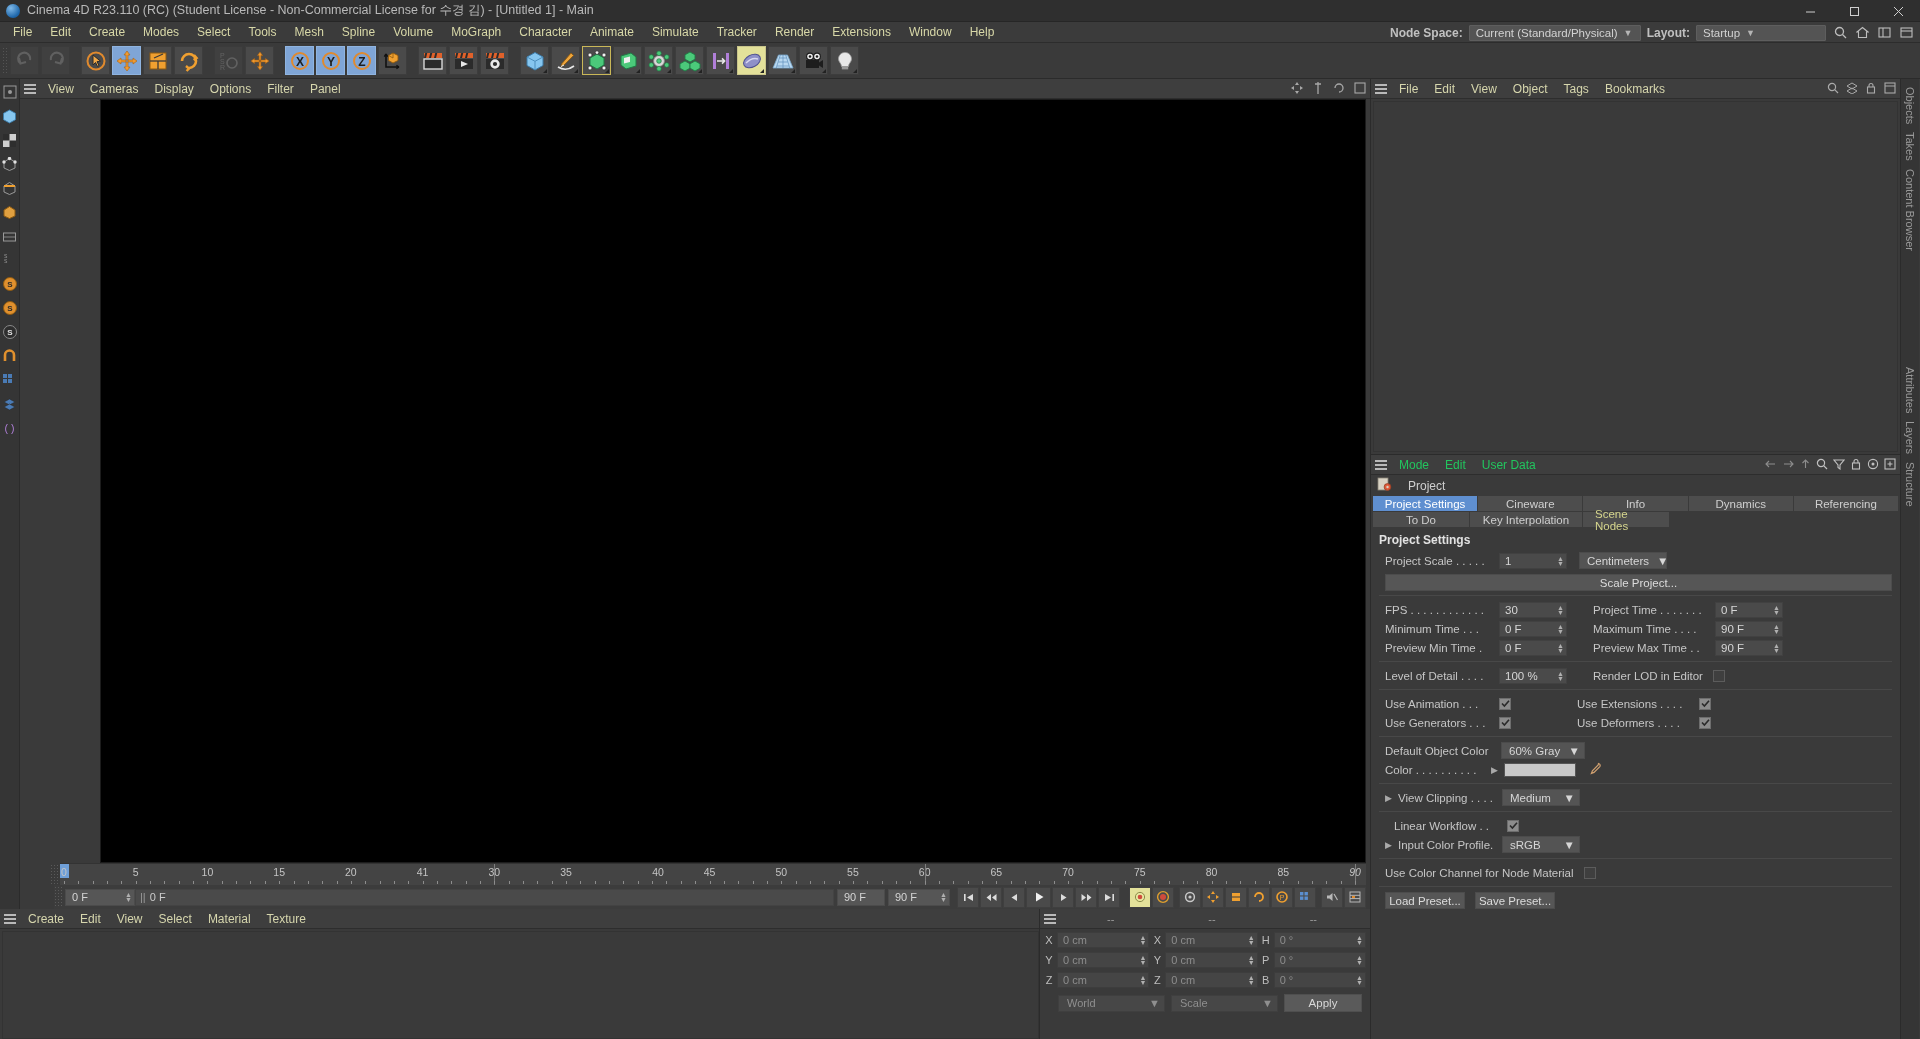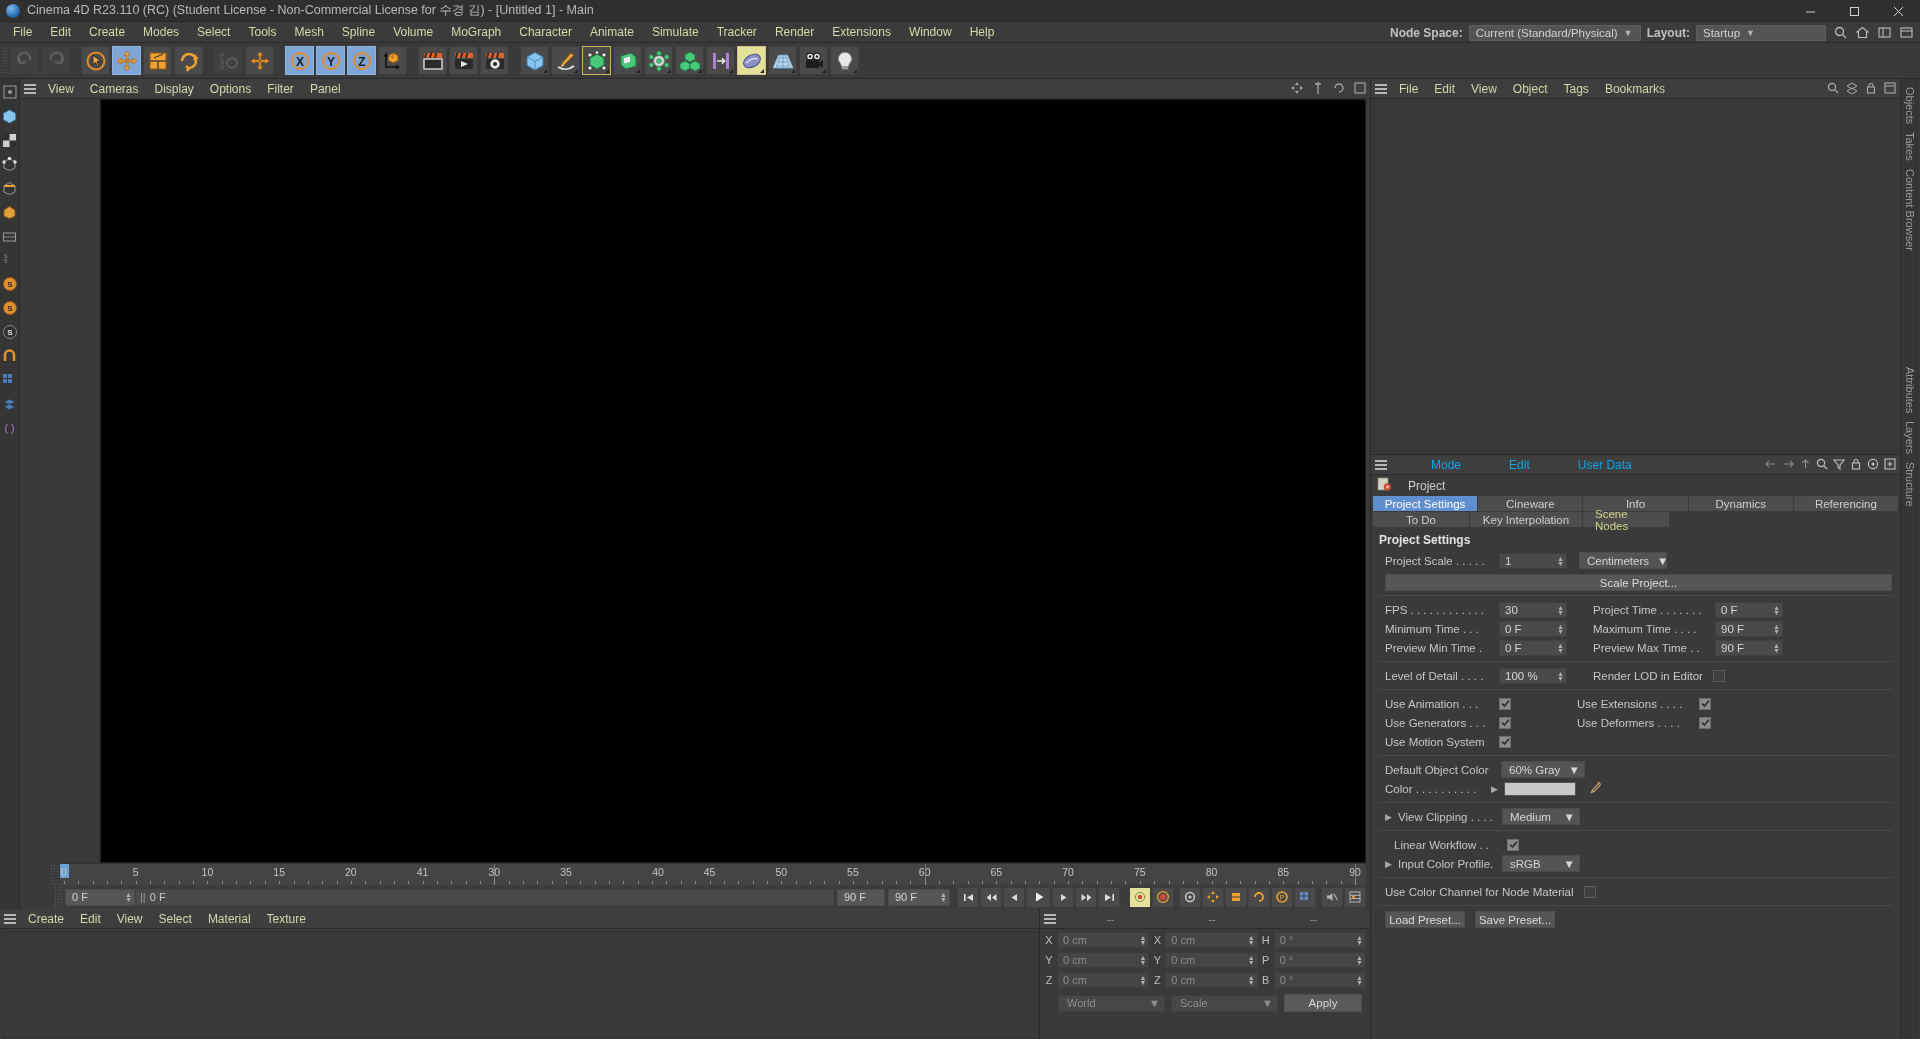--- a/index.html
+++ b/index.html
@@ -116,21 +116,21 @@
   .om{ height:376px; display:flex; flex-direction:column; border-bottom:1px solid #2b2b2b;}
   .om-head{ height:20px; background:#3e3e3e; display:flex; align-items:center; position:relative;
             border-bottom:1px solid #2d2d2d;}
   .om-head .mi{ color:#d6d6ad; font-size:12px; padding:2px 8px;}
   .om-right{ position:absolute; right:4px; top:0; height:20px; display:flex; align-items:center; gap:7px;}
   .om-body{ flex:1; background:#3a3a3a; margin:2px; border:1px solid #333;}
 
   .attr{ flex:1; display:flex; flex-direction:column; }
   .attr-head{ height:20px; background:#3e3e3e; display:flex; align-items:center; position:relative;
               border-bottom:1px solid #2d2d2d;}
-  .attr-head .mi{ color:#0ea5e9; font-size:12px; padding:2px 8px;margin-left:32px;}
+  .attr-head .mi{ color:#22c55e; font-size:12px; padding:2px 8px;}
   .attr-right{ position:absolute; right:4px;top:0;height:20px;display:flex;align-items:center;gap:5px;}
   .attr-obj{ height:21px; display:flex; align-items:center; gap:16px; padding-left:6px; color:#cfcfcf; font-size:12px;}
   .tabrow{ display:flex; gap:1px; padding:0 2px;}
   .tab{ flex:1; height:15px; background:#4d4d4d; display:flex; align-items:center; justify-content:center;
         font-size:11.5px; color:#cfcfcf;}
   .tab.act{ background:#5f8fd0; color:#fff;}
   .tab.y{ color:#d5d58d;}
   .tabrow2{ display:flex; gap:1px; padding:1px 2px 0 2px;}
   .tabrow2 .tab{flex:none; padding:0 12px;}
   .sect-title{ font-weight:bold; color:#e2e2e2; font-size:12px; padding:6px 0 4px 8px; }
@@ -645,21 +645,21 @@
               <div class="tl-tick" style="left: 649.5px;">45</div>
               <div class="tl-tick" style="left: 721.222px;">50</div>
               <div class="tl-tick" style="left: 792.944px;">55</div>
               <div class="tl-tick" style="left: 864.667px;">60</div>
               <div class="tl-major" style="left: 864.667px;"></div>
               <div class="tl-tick" style="left: 936.389px;">65</div>
               <div class="tl-tick" style="left: 1008.11px;">70</div>
               <div class="tl-tick" style="left: 1079.83px;">75</div>
               <div class="tl-tick" style="left: 1151.56px;">80</div>
               <div class="tl-tick" style="left: 1223.28px;">85</div>
-              <div class="tl-tick" style="left: 1295px;">90</div>
+              <div class="tl-tick" style="left: 1295px; font-style: italic;">90</div>
               <div class="tl-major" style="left: 1295px;"></div>
               <div class="tl-minor" style="left: 4px;"></div>
               <div class="tl-minor" style="left: 18.3444px;"></div>
               <div class="tl-minor" style="left: 32.6889px;"></div>
               <div class="tl-minor" style="left: 47.0333px;"></div>
               <div class="tl-minor" style="left: 61.3778px;"></div>
               <div class="tl-minor" style="left: 75.7222px;"></div>
               <div class="tl-minor" style="left: 90.0667px;"></div>
               <div class="tl-minor" style="left: 104.411px;"></div>
               <div class="tl-minor" style="left: 118.756px;"></div>
@@ -1211,28 +1211,20 @@
               <path d="M1 4.5 L3.4 7 L8 1.8" fill="none" stroke="#2a2a2a" stroke-width="1.6"></path>
             </svg>
           </div>
         <span class="plbl" style="width:118px;margin-left:62px">Use Deformers  . . . .</span>
         <div class="cbx">
             <svg width="9" height="9">
               <path d="M1 4.5 L3.4 7 L8 1.8" fill="none" stroke="#2a2a2a" stroke-width="1.6"></path>
             </svg>
           </div>
       </div>
-      <div class="prow">
-        <span class="plbl" style="width:110px">Use Motion System</span>
-        <div class="cbx">
-            <svg width="9" height="9">
-              <path d="M1 4.5 L3.4 7 L8 1.8" fill="none" stroke="#2a2a2a" stroke-width="1.6"></path>
-            </svg>
-          </div>
-      </div>
       <div class="hr"></div>
 
       <div class="prow">
         <span class="plbl" style="width:112px">Default Object Color</span>
         <div class="pdrop" style="width:84px">
           <span>60% Gray</span>
           <span class="cv">▼</span>
           </div>
       </div>
       <div class="prow">

